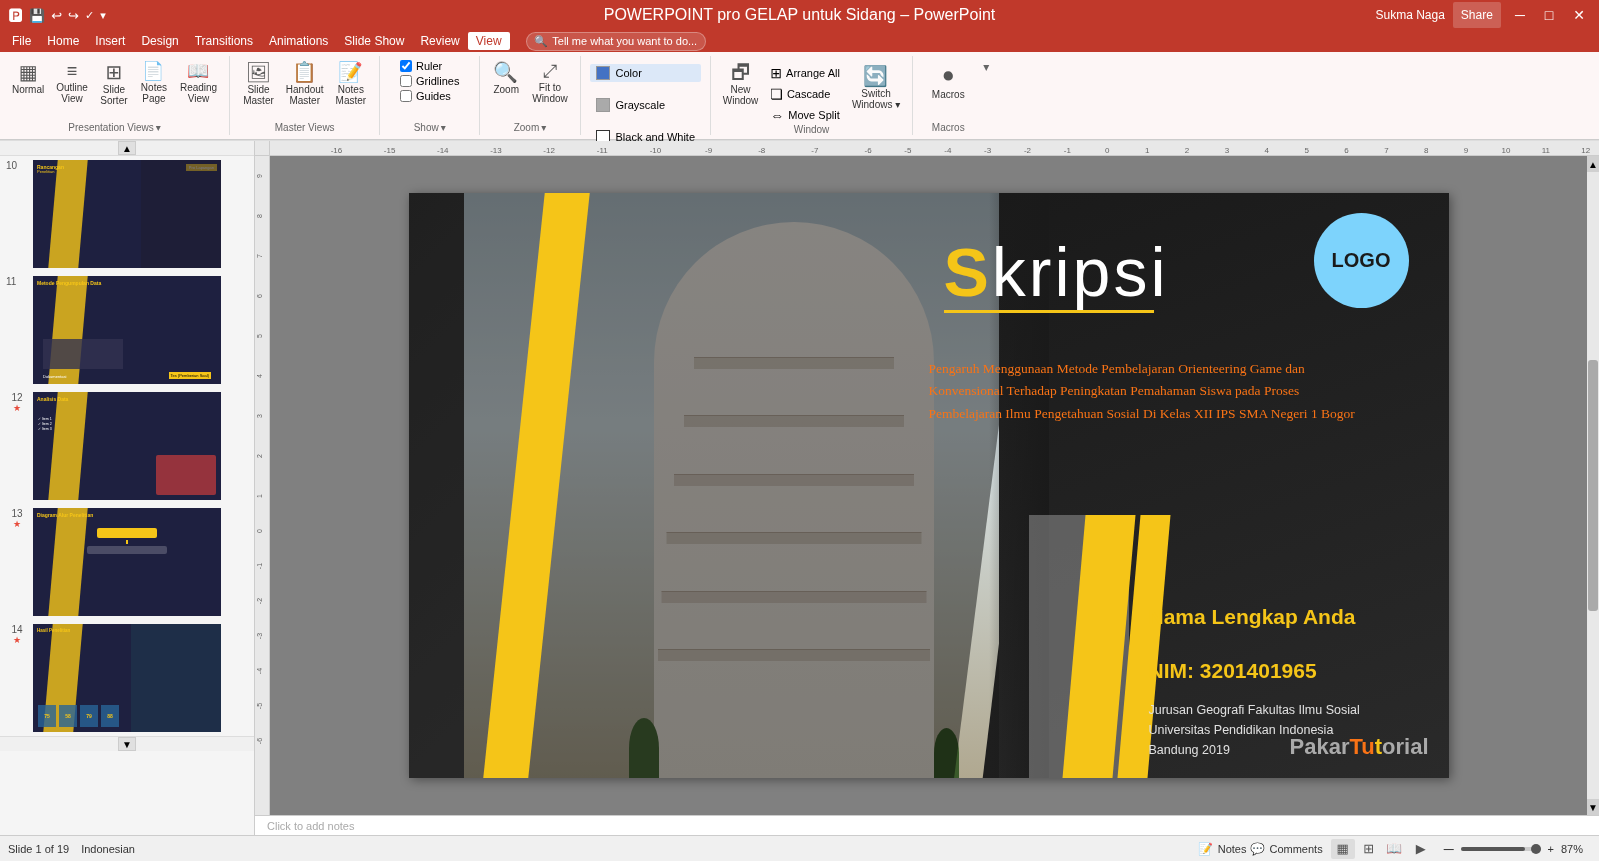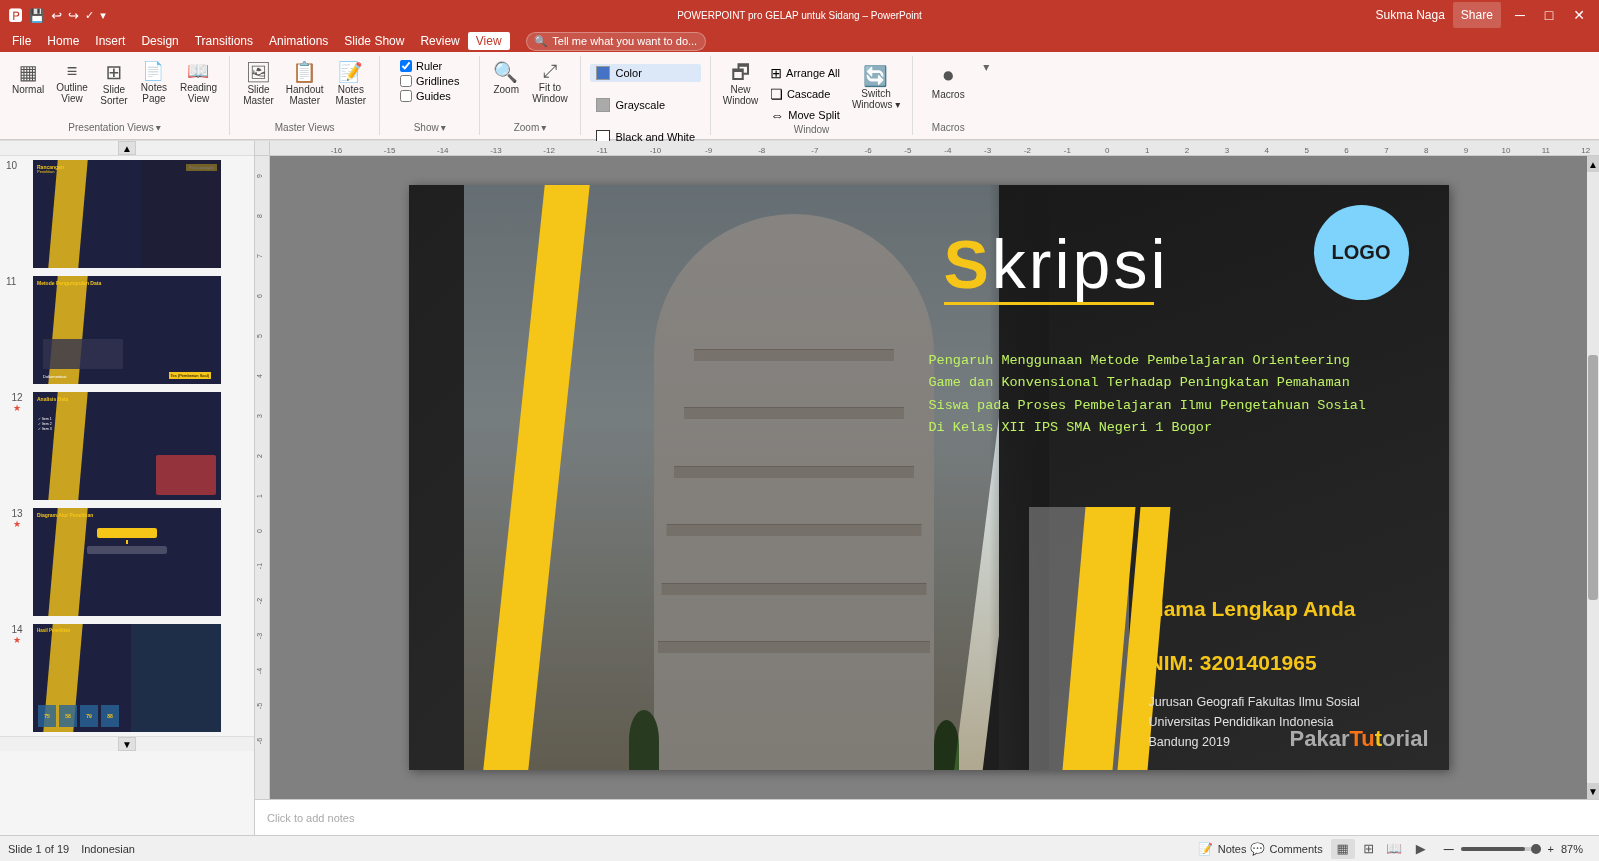--- a/index.html
+++ b/index.html
@@ -11,21 +11,21 @@
       height: 30px;
       display: flex;
       align-items: center;
       justify-content: space-between;
       padding: 0 8px;
       color: white;
       font-size: 12px;
       flex-shrink: 0;
     }
     .title-bar-left { display: flex; align-items: center; gap: 6px; }
-    .title-bar-center { position: absolute; left: 50%; transform: translateX(-50%); font-size: 10px; }
+    .title-bar-center { position: absolute; left: 50%; transform: translateX(-50%); font-size: 16px; }
     .title-bar-right { display: flex; align-items: center; gap: 8px; margin-left: auto; }
     .title-btn { color: white; cursor: pointer; font-size: 14px; padding: 2px 6px; }
 
     
     .menu-bar {
       background: #c0392b;
       height: 22px;
       display: flex;
       align-items: center;
       padding: 0 4px;
@@ -267,21 +267,21 @@
     
     .canvas-scroll::-webkit-scrollbar { width: 8px; height: 8px; }
     .canvas-scroll::-webkit-scrollbar-track { background: #888; }
     .canvas-scroll::-webkit-scrollbar-thumb { background: #bbb; border-radius: 4px; }
 
     
     .tell-me { display: flex; align-items: center; gap: 4px; font-size: 11px; background: white; border: 1px solid #ddd; padding: 2px 8px; border-radius: 12px; cursor: pointer; margin-left: 8px; }
 
     
     .notes-panel-bottom {
-      height: 36px;
+      height: 20px;
       background: white;
       border-top: 1px solid #ccc;
       display: flex;
       align-items: center;
       padding: 0 12px;
       font-size: 11px;
       color: #888;
     }
 
     
@@ -757,21 +757,21 @@
 
             <div style="position:absolute;top:45px;left:535px;z-index:10;">
               <div style="color:white;font-size:68px;font-weight:300;letter-spacing:3px;font-family:Arial,sans-serif;line-height:1;">
                 <span style="color:#f5c518;font-weight:bold;">S</span><span>kripsi</span>
               </div>
 
               <div style="width:210px;height:3px;background:#f5c518;margin-top:4px;"></div>
             </div>
 
             <div style="position:absolute;top:165px;left:520px;width:440px;z-index:10;">
-              <p style="color:#bef264;font-size:13.5px;line-height:1.65;font-family:Liberation Mono, monospace;">Pengaruh Menggunaan Metode Pembelajaran Orienteering Game dan Konvensional Terhadap Peningkatan Pemahaman Siswa pada Proses Pembelajaran Ilmu Pengetahuan Sosial Di Kelas XII IPS SMA Negeri 1 Bogor</p>
+              <p style="color:#f97316;font-size:13.5px;line-height:1.65;font-family:Liberation Serif, serif;">Pengaruh Menggunaan Metode Pembelajaran Orienteering Game dan Konvensional Terhadap Peningkatan Pemahaman Siswa pada Proses Pembelajaran Ilmu Pengetahuan Sosial Di Kelas XII IPS SMA Negeri 1 Bogor</p>
             </div>
 
             <div style="position:absolute;bottom:95px;left:740px;z-index:10;">
               <div style="color:#f5c518;font-size:21px;font-weight:bold;font-family:Arial,sans-serif;">Nama Lengkap Anda</div>
               <div style="color:#f5c518;font-size:21px;font-weight:bold;font-family:Arial,sans-serif;margin-top:30px;">NIM: 3201401965</div>
             </div>
 
             <div style="position:absolute;bottom:18px;left:740px;z-index:10;">
               <div style="color:#e0e0e0;font-size:12.5px;font-family:Arial,sans-serif;line-height:1.6;">Jurusan Geografi  Fakultas Ilmu Sosial</div>
               <div style="color:#e0e0e0;font-size:12.5px;font-family:Arial,sans-serif;line-height:1.6;">Universitas Pendidikan Indonesia</div>

